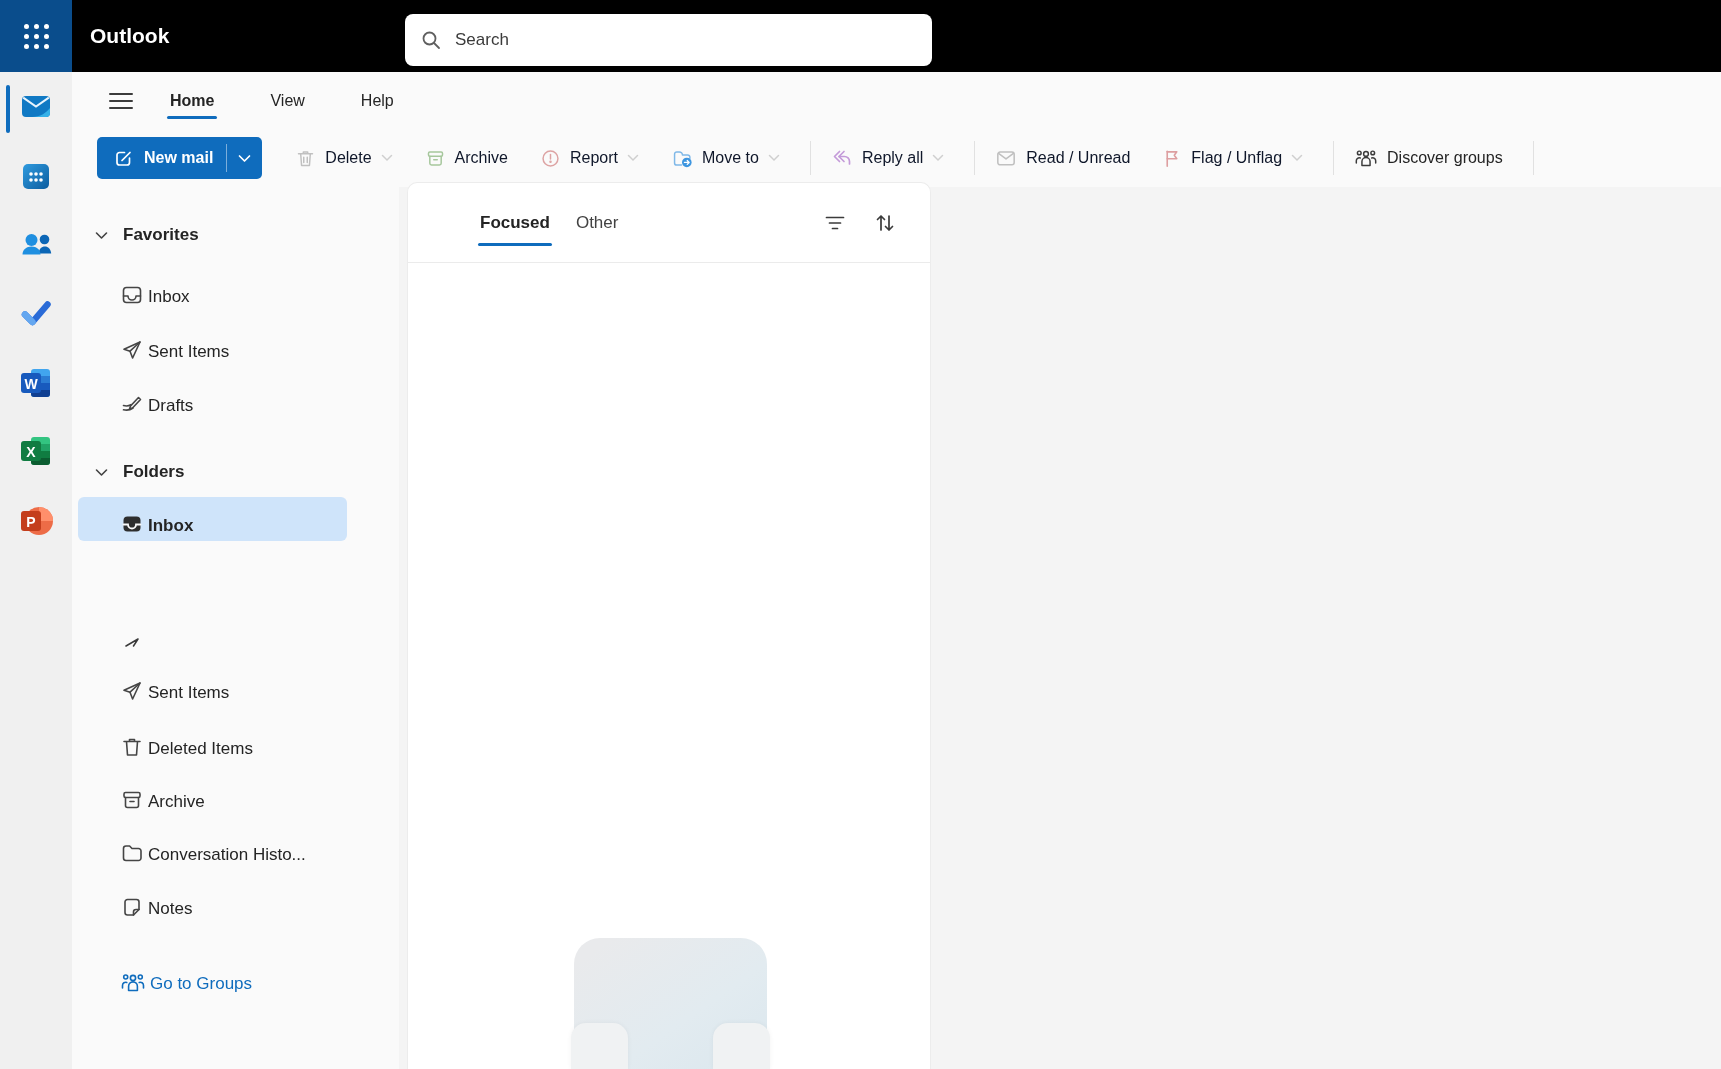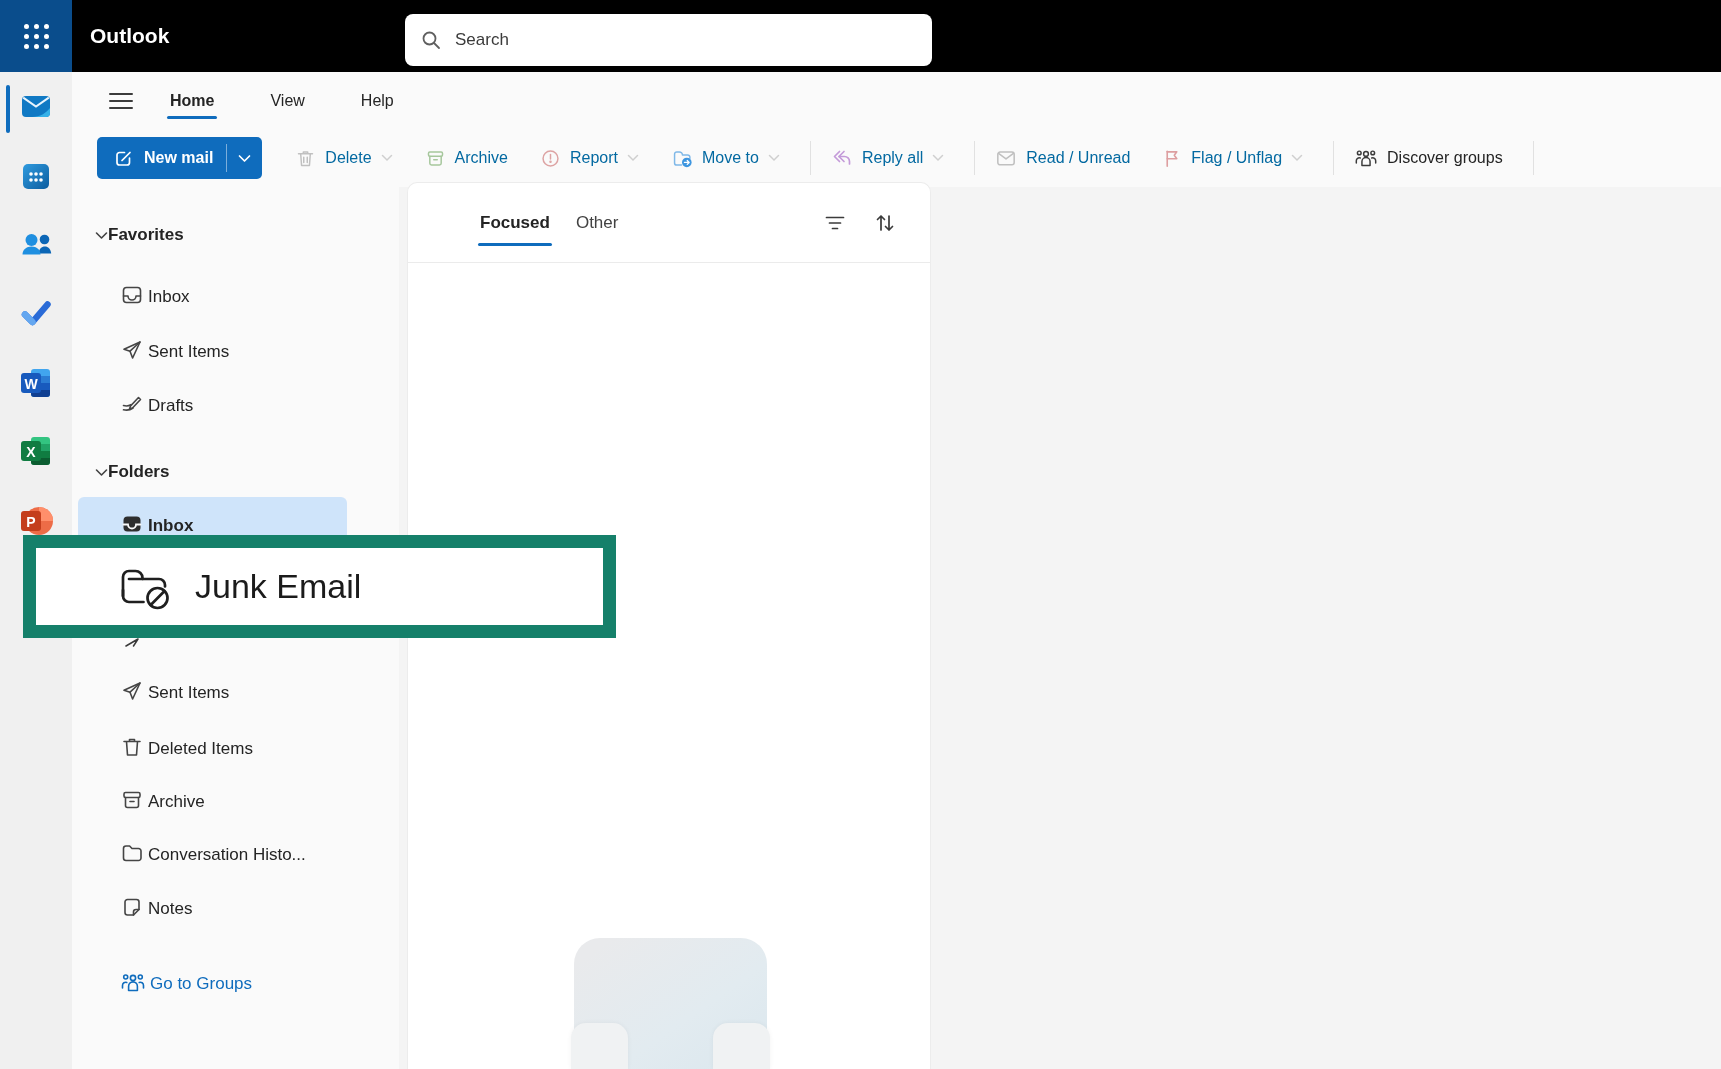--- a/index.html
+++ b/index.html
@@ -33,26 +33,26 @@
   .rtab.active::after{content:"";position:absolute;left:-3px;right:-3px;bottom:-9px;height:3px;
                       border-radius:2px;background:#0f6cbd;}
   .toolbar{height:58px;display:flex;align-items:center;padding-left:25px;}
   .newmail{display:inline-flex;height:42px;border-radius:5px;background:#0f6cbd;color:#fff;
            margin-right:22px;overflow:hidden;cursor:pointer;flex:none;}
   .nm-main{display:inline-flex;align-items:center;gap:10px;padding:0 13px 0 16px;font-size:16px;font-weight:700;}
   .nm-div{width:1px;background:rgba(255,255,255,.45);margin:7px 0;}
   .nm-chev{display:inline-flex;align-items:center;padding:0 11px;}
   .tbtn{display:inline-flex;align-items:center;gap:9px;height:42px;padding:0 11px;border-radius:4px;
         font-size:16px;color:#242424;margin-right:10px;cursor:pointer;flex:none;white-space:nowrap;}
-  .tbtn.disabled{color:#0369a1;}
+  .tbtn.disabled{color:#0f172a;}
   .vsep{width:1px;height:34px;background:#e1e1e1;margin:0 9px;flex:none;}
 
   
   .folderpane{position:absolute;left:72px;top:187px;width:327px;bottom:0;background:#fafafa;}
-  .sec{position:absolute;left:23px;display:flex;align-items:center;height:34px;
+  .sec{position:absolute;left:23px;display:flex;align-items:center;gap:15px;height:34px;
        font-size:17px;font-weight:700;cursor:pointer;}
   .row{position:absolute;left:48px;display:flex;align-items:flex-end;gap:4px;height:34px;
        font-size:17px;cursor:pointer;white-space:nowrap;}
   .row.sel{font-weight:700;}
   .selbg{position:absolute;left:6px;top:310px;width:269px;height:44px;background:#cfe4fa;border-radius:6px;}
   .groupslink{color:#0f6cbd;}
   .frag{position:absolute;left:52px;top:451px;}
 
   
   .main{position:absolute;left:399px;top:187px;right:0;bottom:0;background:#f4f4f4;}
@@ -496,26 +496,14 @@
       </div>
 
       <div class="illu">
         <div class="illu-back"></div>
         <div class="illu-hand l"></div>
         <div class="illu-hand r"></div>
       </div>
     </div>
   </div>
 
-  <div class="callout">
-    <span>
-      <svg width="56" height="47" viewBox="0 0 56 47" fill="none" stroke="#1f1f1f" stroke-width="2.7" stroke-linecap="round" stroke-linejoin="round">
-        <path d="M7 33 V14 a6 6 0 0 1 6-6 h6.5 a7 7 0 0 1 7 7 v1 h16.5 a6 6 0 0 1 6 6 v1.5"></path>
-        <path d="M7 27 v6 a6 6 0 0 0 6 6 h14.5"></path>
-        <path d="M13 16 h13.5"></path>
-        <circle cx="41.5" cy="35" r="10" fill="#ffffff"></circle>
-        <path d="M34.7 42 L48.3 28.2"></path>
-      </svg>
-    </span>
-    <span class="callout-label">Junk Email</span>
-  </div>
 
 </div>
 
 </body></html>

